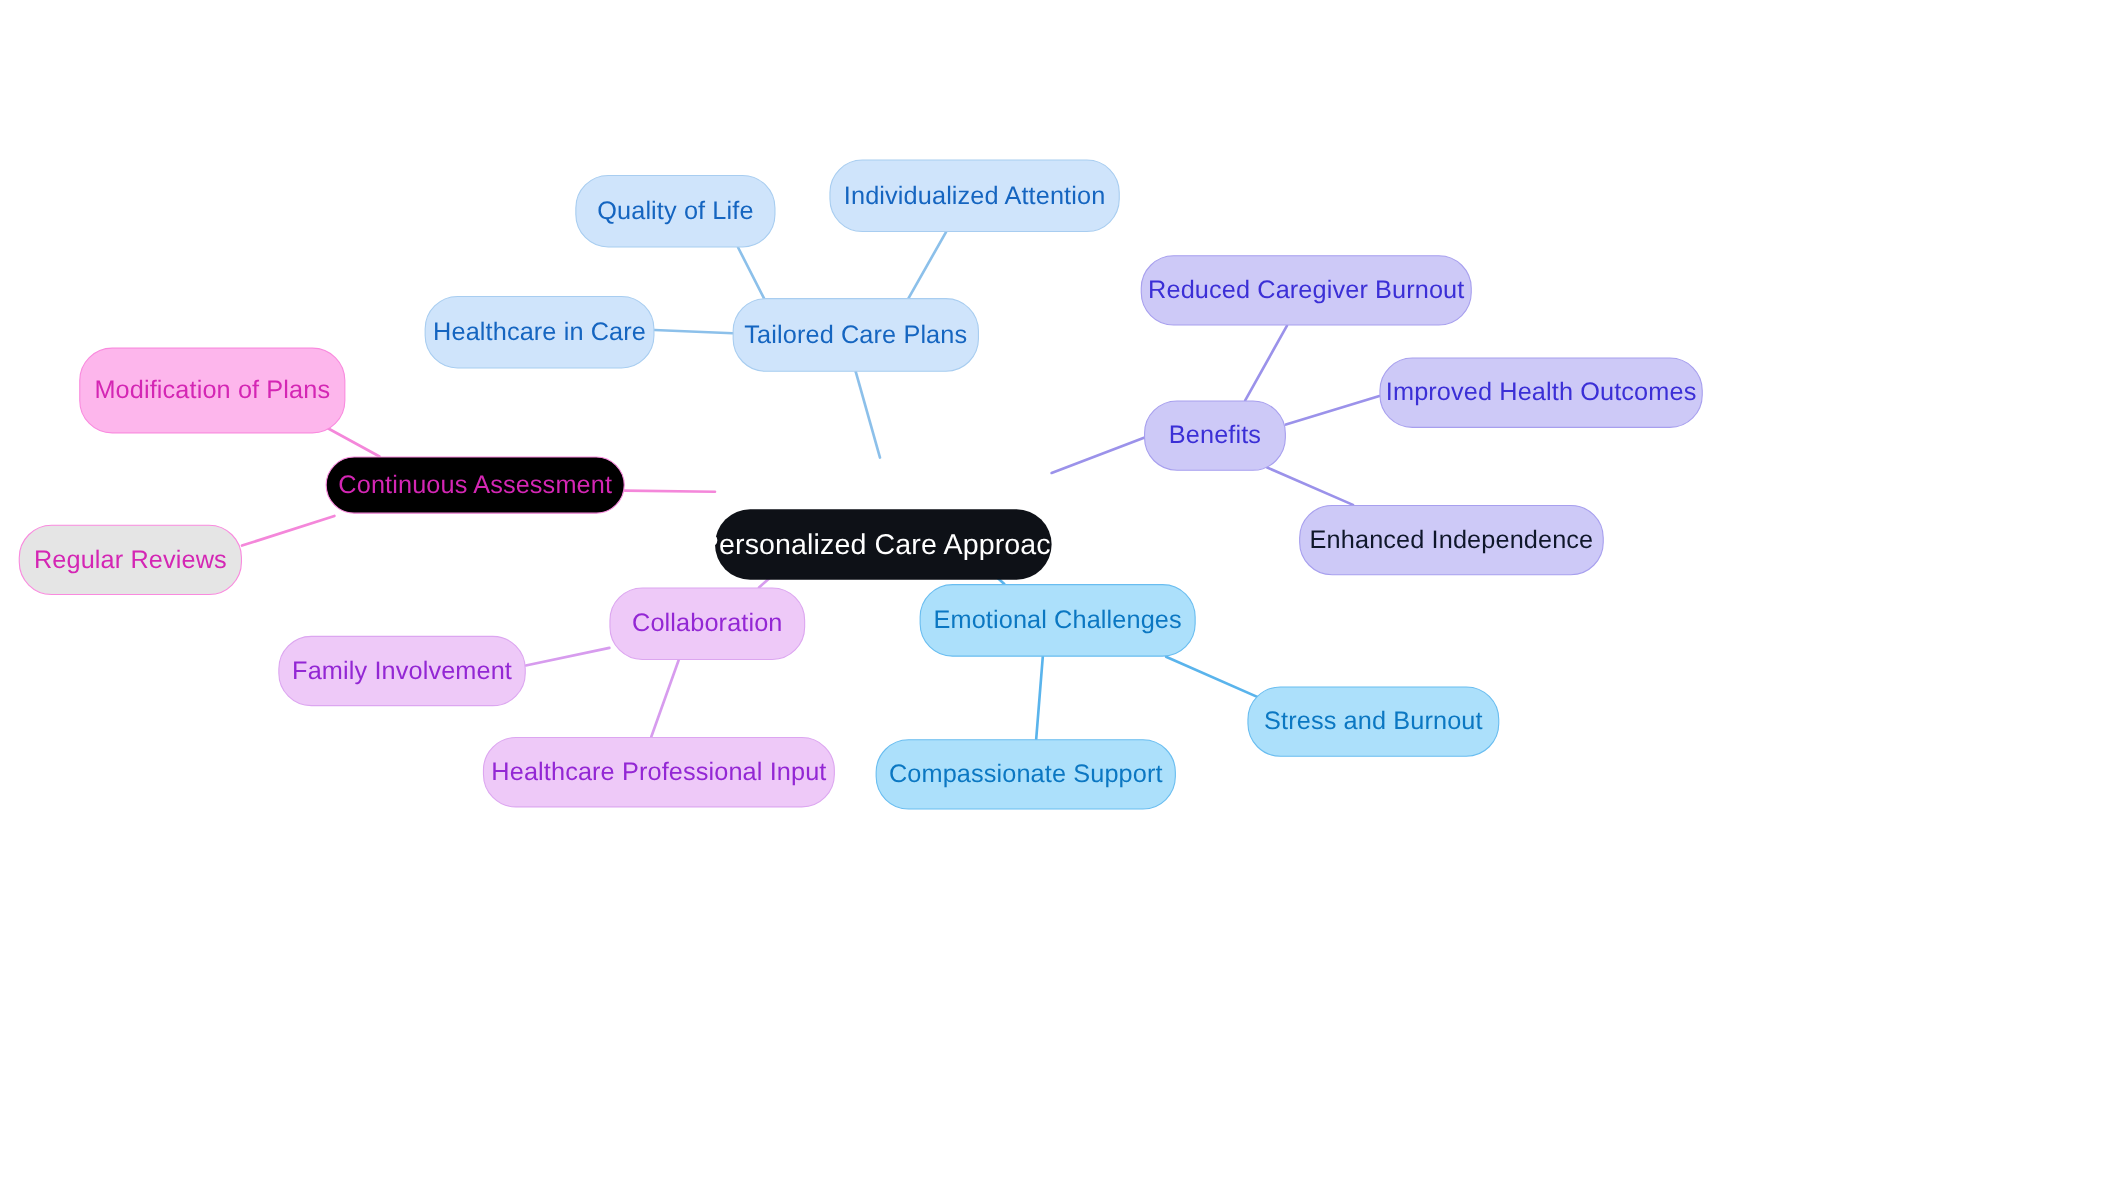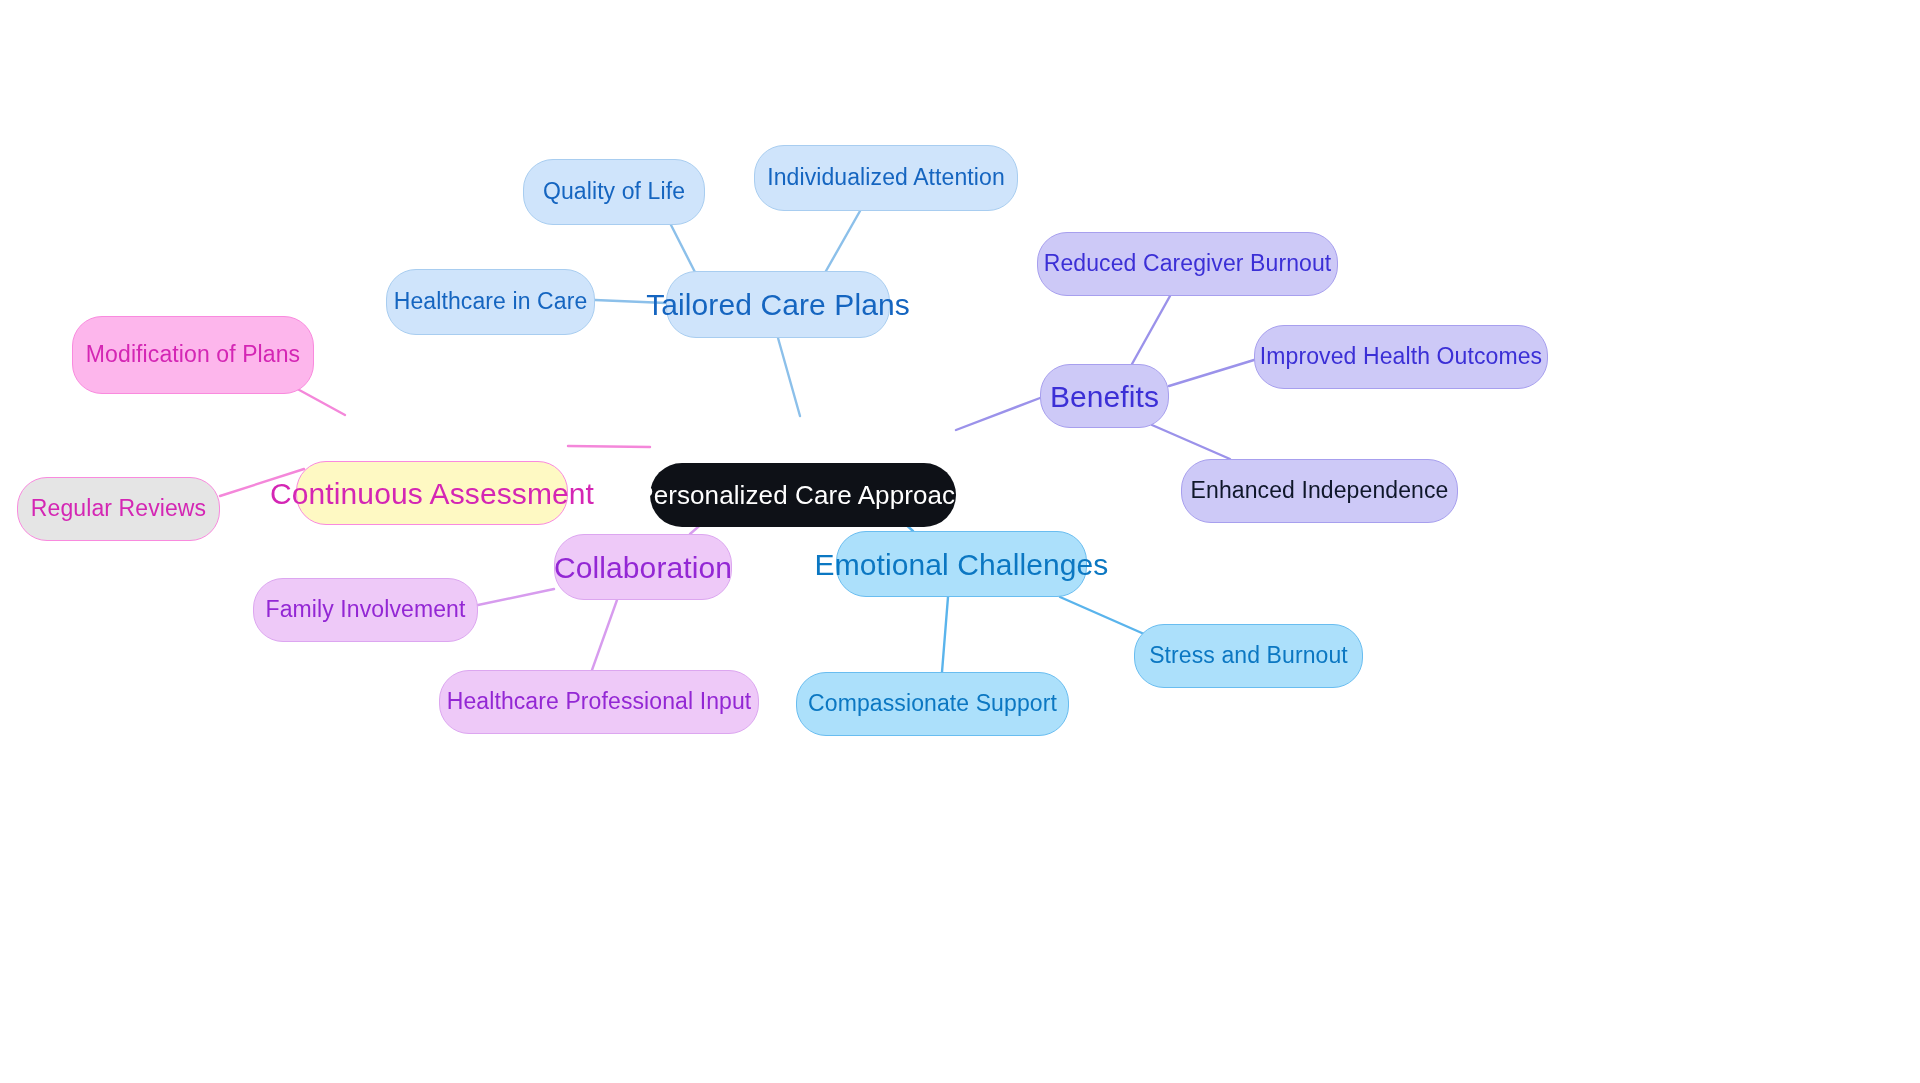--- a/index.html
+++ b/index.html
@@ -45,21 +45,21 @@
     display: block;
     line-height: 1.1;
   }
   .node.root {
     border-radius: 34px;
     border-width: 0;
     font-size: 26px;
     margin-top: 47px;
   }
   .node.branch {
-    font-size: 30px;
+    font-size: 23px;
   }
   .node.leaf {
     font-size: 23px;
   }
 </style>
 </head>
 <body>
 
 <div id="canvas">
   <svg id="edge-layer" viewBox="0 0 1920 1083" xmlns="http://www.w3.org/2000/svg">
@@ -102,21 +102,21 @@
       </div>
       <div class="node leaf" style="left: 1037px; top: 232px; width: 301px; height: 64px; background: rgb(205, 201, 247); border-color: rgb(167, 159, 238); color: rgb(59, 47, 214);">
         <span class="node-label">Reduced Caregiver Burnout</span>
       </div>
       <div class="node leaf" style="left: 1254px; top: 325px; width: 294px; height: 64px; background: rgb(205, 201, 247); border-color: rgb(167, 159, 238); color: rgb(59, 47, 214);">
         <span class="node-label">Improved Health Outcomes</span>
       </div>
       <div class="node leaf" style="left: 1181px; top: 459px; width: 277px; height: 64px; background: rgb(205, 201, 247); border-color: rgb(167, 159, 238); color: #0f172a;">
         <span class="node-label">Enhanced Independence</span>
       </div>
-      <div class="node branch" style="left: 296px; top: 415px; width: 272px; height: 64px; background: #fef9c3; border-color: rgb(249, 138, 222); color: rgb(212, 38, 180); margin-top: 46px;">
+      <div class="node branch" style="left: 296px; top: 415px; width: 272px; height: 52px; background: #000000; border-color: rgb(249, 138, 222); color: rgb(212, 38, 180);">
         <span class="node-label">Continuous Assessment</span>
       </div>
       <div class="node leaf" style="left: 72px; top: 316px; width: 242px; height: 78px; background: rgb(253, 182, 236); border-color: rgb(249, 138, 222); color: rgb(212, 38, 180);">
         <span class="node-label">Modification of Plans</span>
       </div>
       <div class="node leaf" style="left: 17px; top: 477px; width: 203px; height: 64px; background: #e5e5e5; border-color: rgb(249, 138, 222); color: rgb(212, 38, 180);">
         <span class="node-label">Regular Reviews</span>
       </div>
       <div class="node branch" style="left: 554px; top: 534px; width: 178px; height: 66px; background: rgb(238, 201, 248); border-color: rgb(220, 166, 240); color: rgb(147, 39, 212);">
         <span class="node-label">Collaboration</span>

